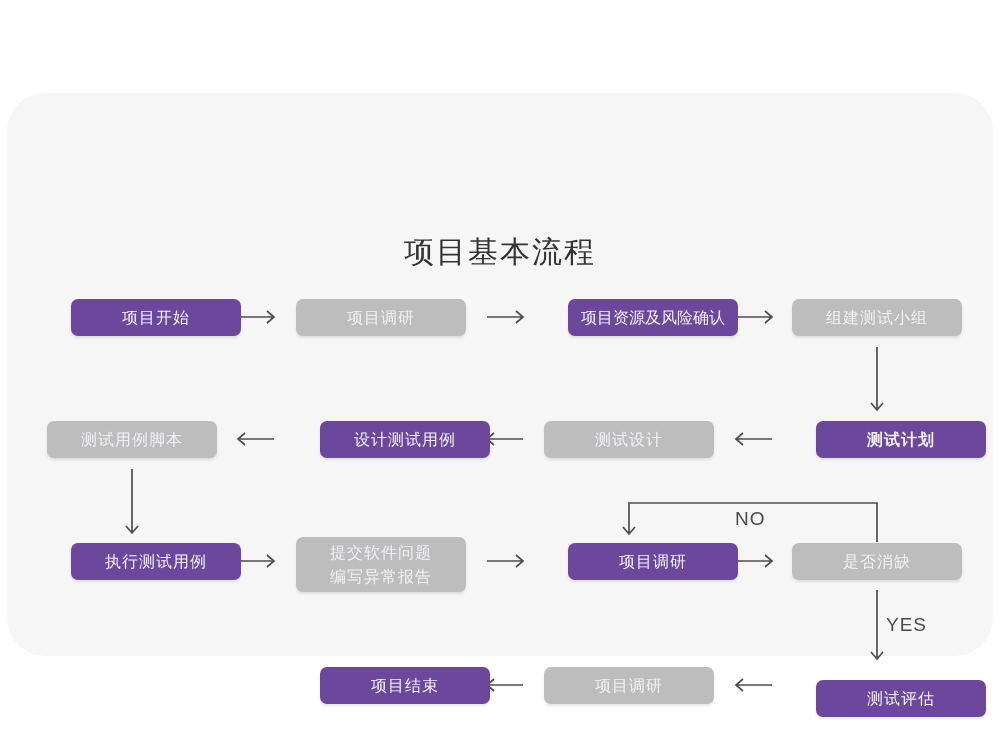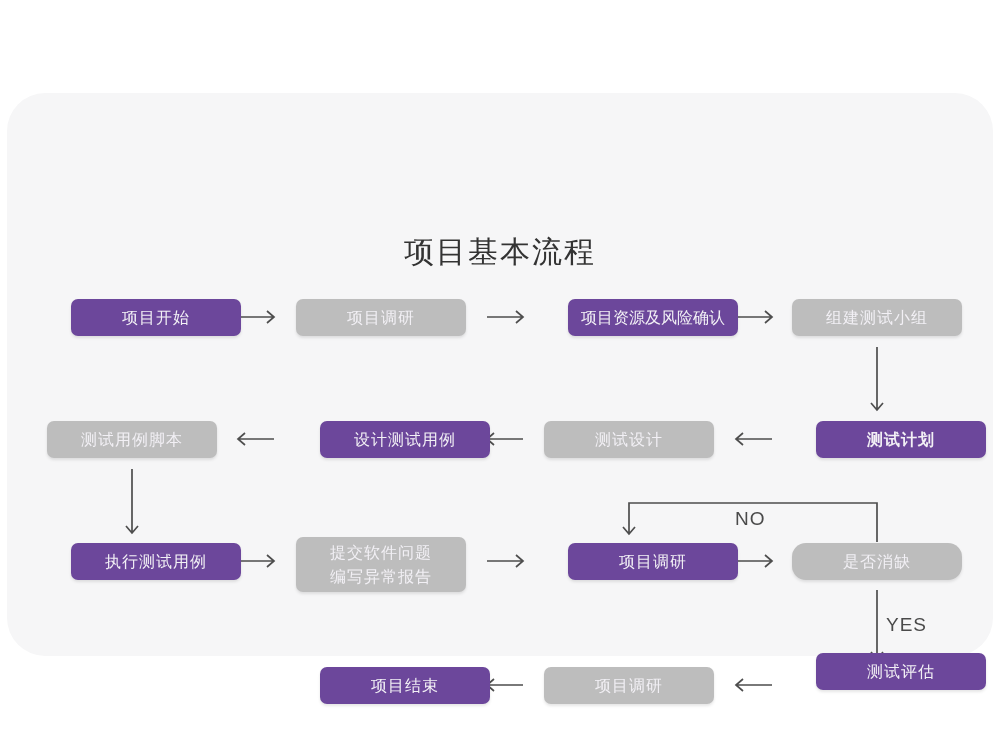--- a/index.html
+++ b/index.html
@@ -43,22 +43,22 @@
   .n1{left:289px;top:206px;}
   .n2{left:537px;top:206px;letter-spacing:0;}
   .n3{left:785px;top:206px;}
   .n4{left:785px;top:328px;font-weight:bold;}
   .n5{left:537px;top:328px;}
   .n6{left:289px;top:328px;}
   .n7{left:40px;top:328px;}
   .n8{left:40px;top:450px;}
   .n9{left:289px;top:444px;height:55px;}
   .n10{left:537px;top:450px;}
-  .n11{left:785px;top:450px;border-radius:14px;}
-  .n12{left:785px;top:560px;}
+  .n11{left:785px;top:450px;}
+  .n12{left:785px;top:587px;}
   .n13{left:537px;top:574px;}
   .n14{left:289px;top:574px;}
   .edge-label{
     position:absolute;font-size:19px;color:var(--label-text);letter-spacing:1px;
   }
   .edge-label.no{left:728px;top:415px;}
   .edge-label.yes{left:879px;top:521px;}
 </style>
 </head>
 <body>

